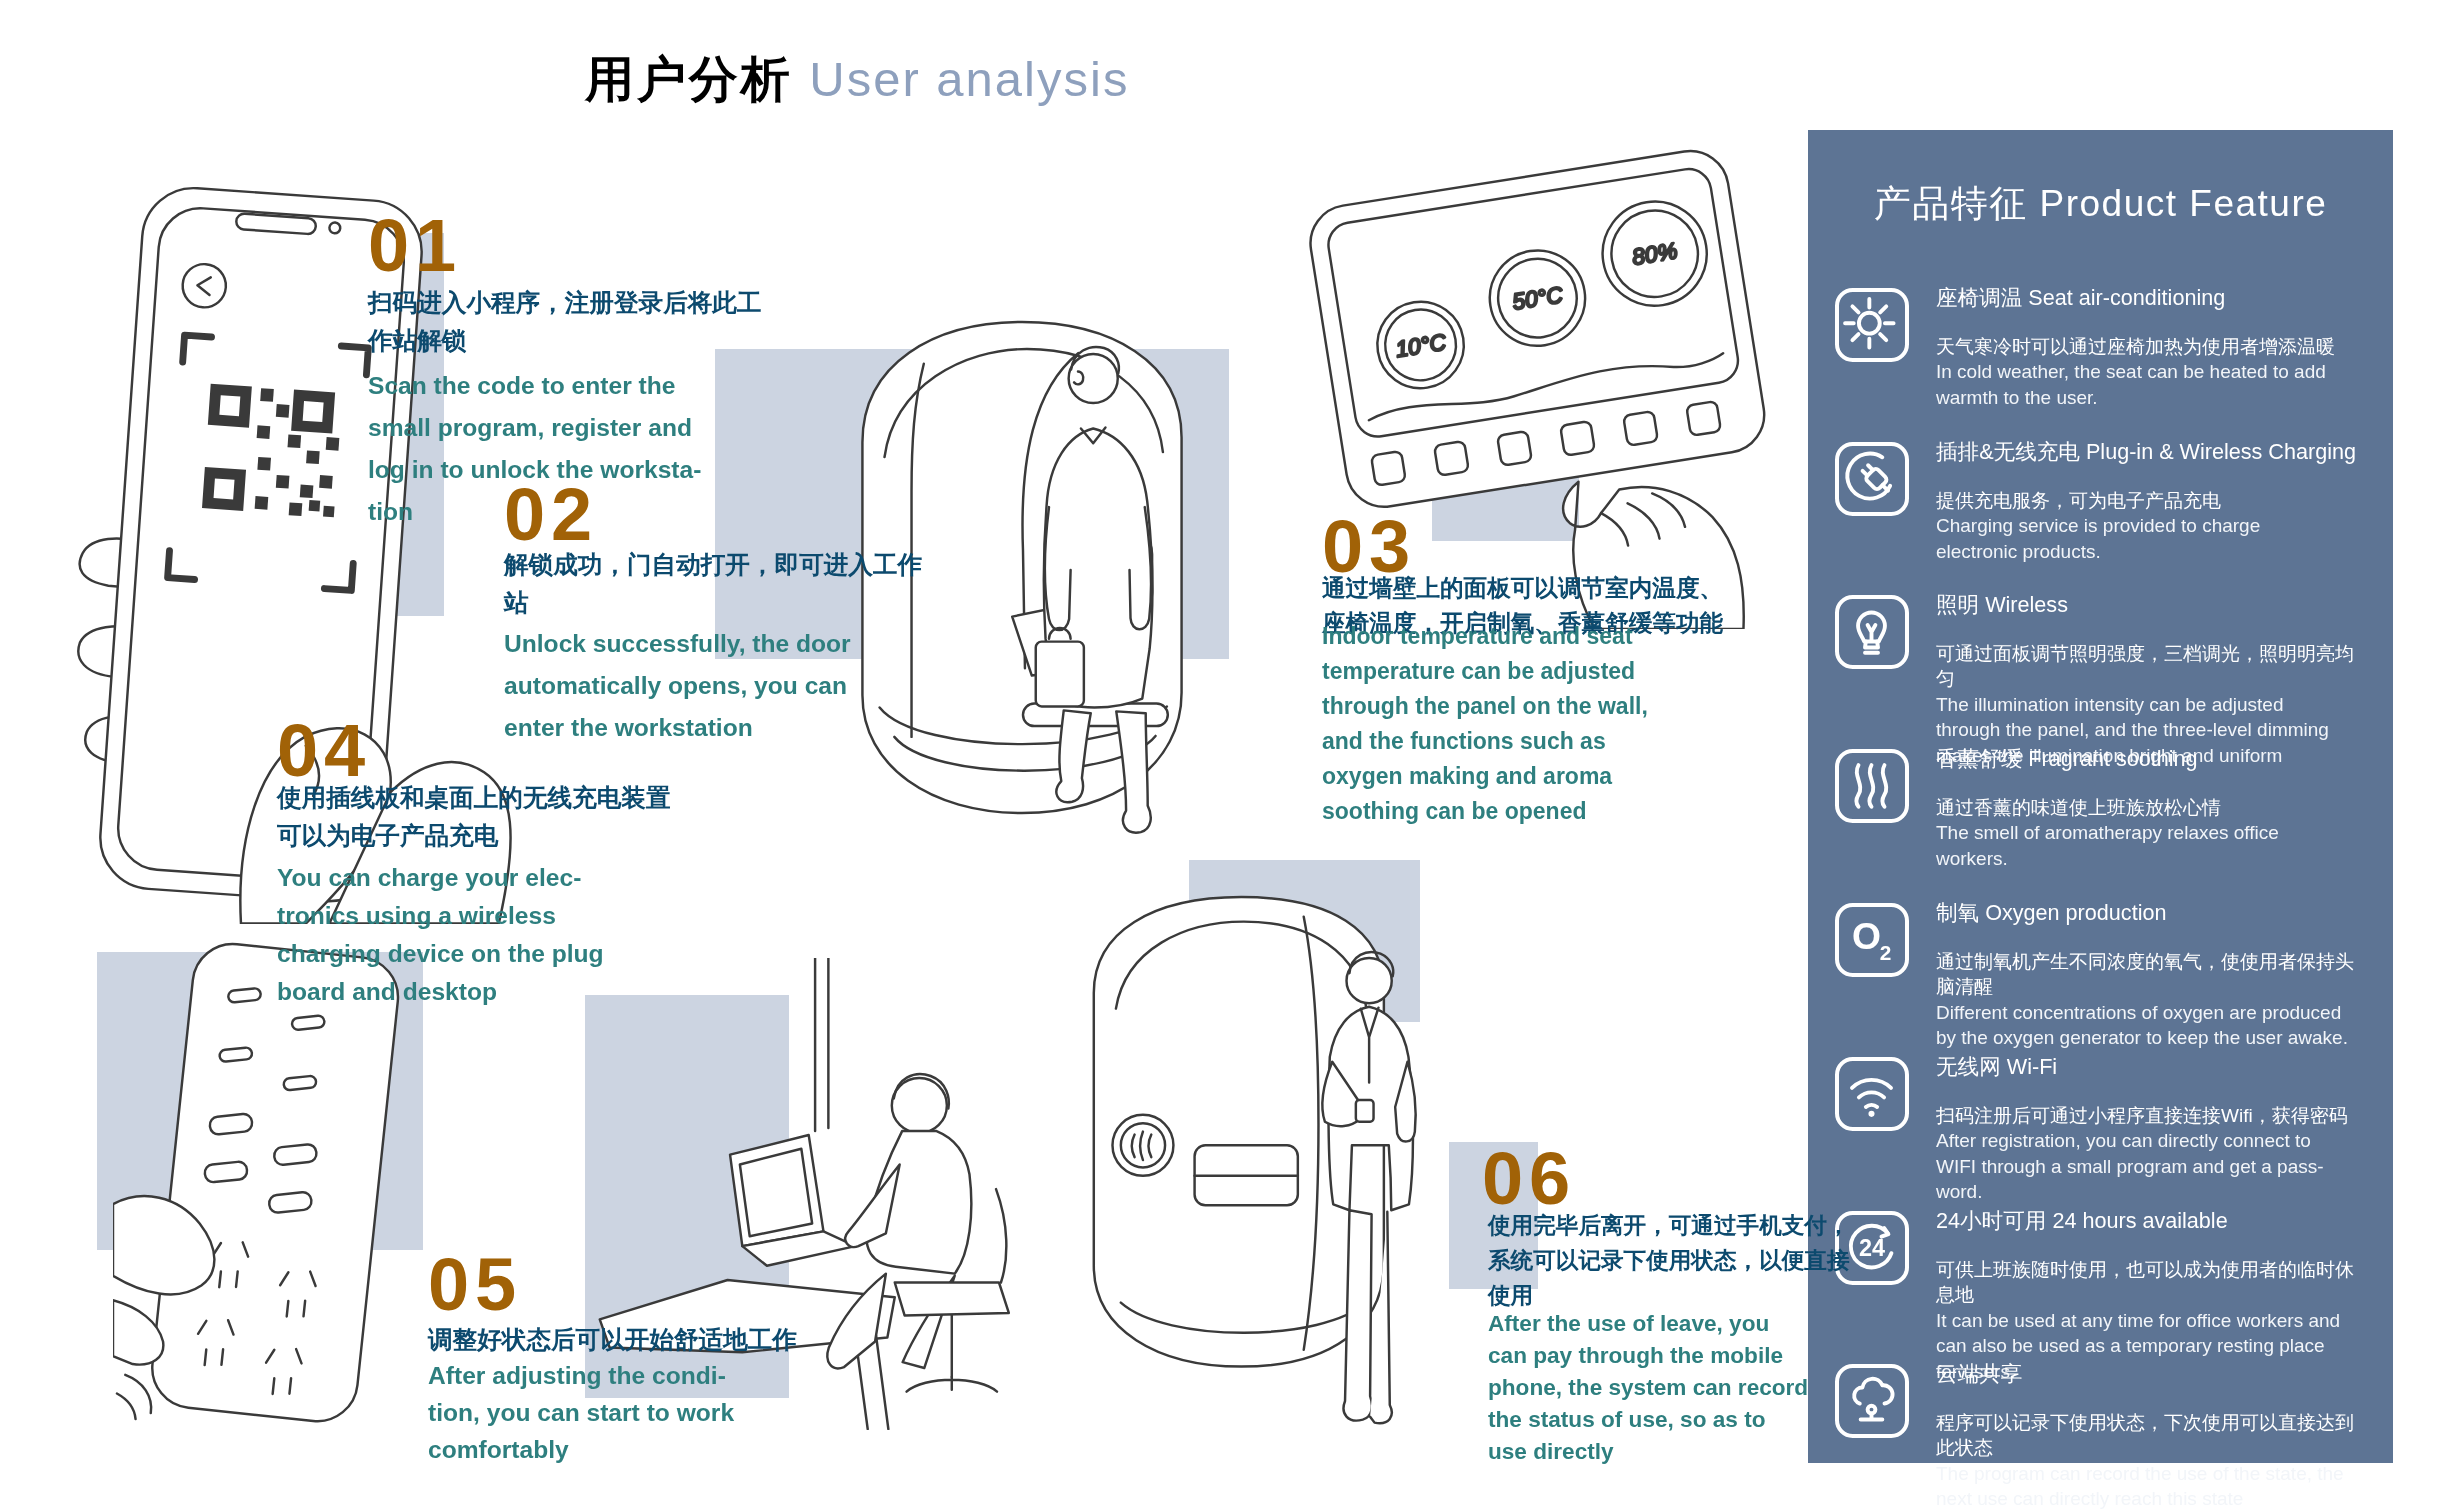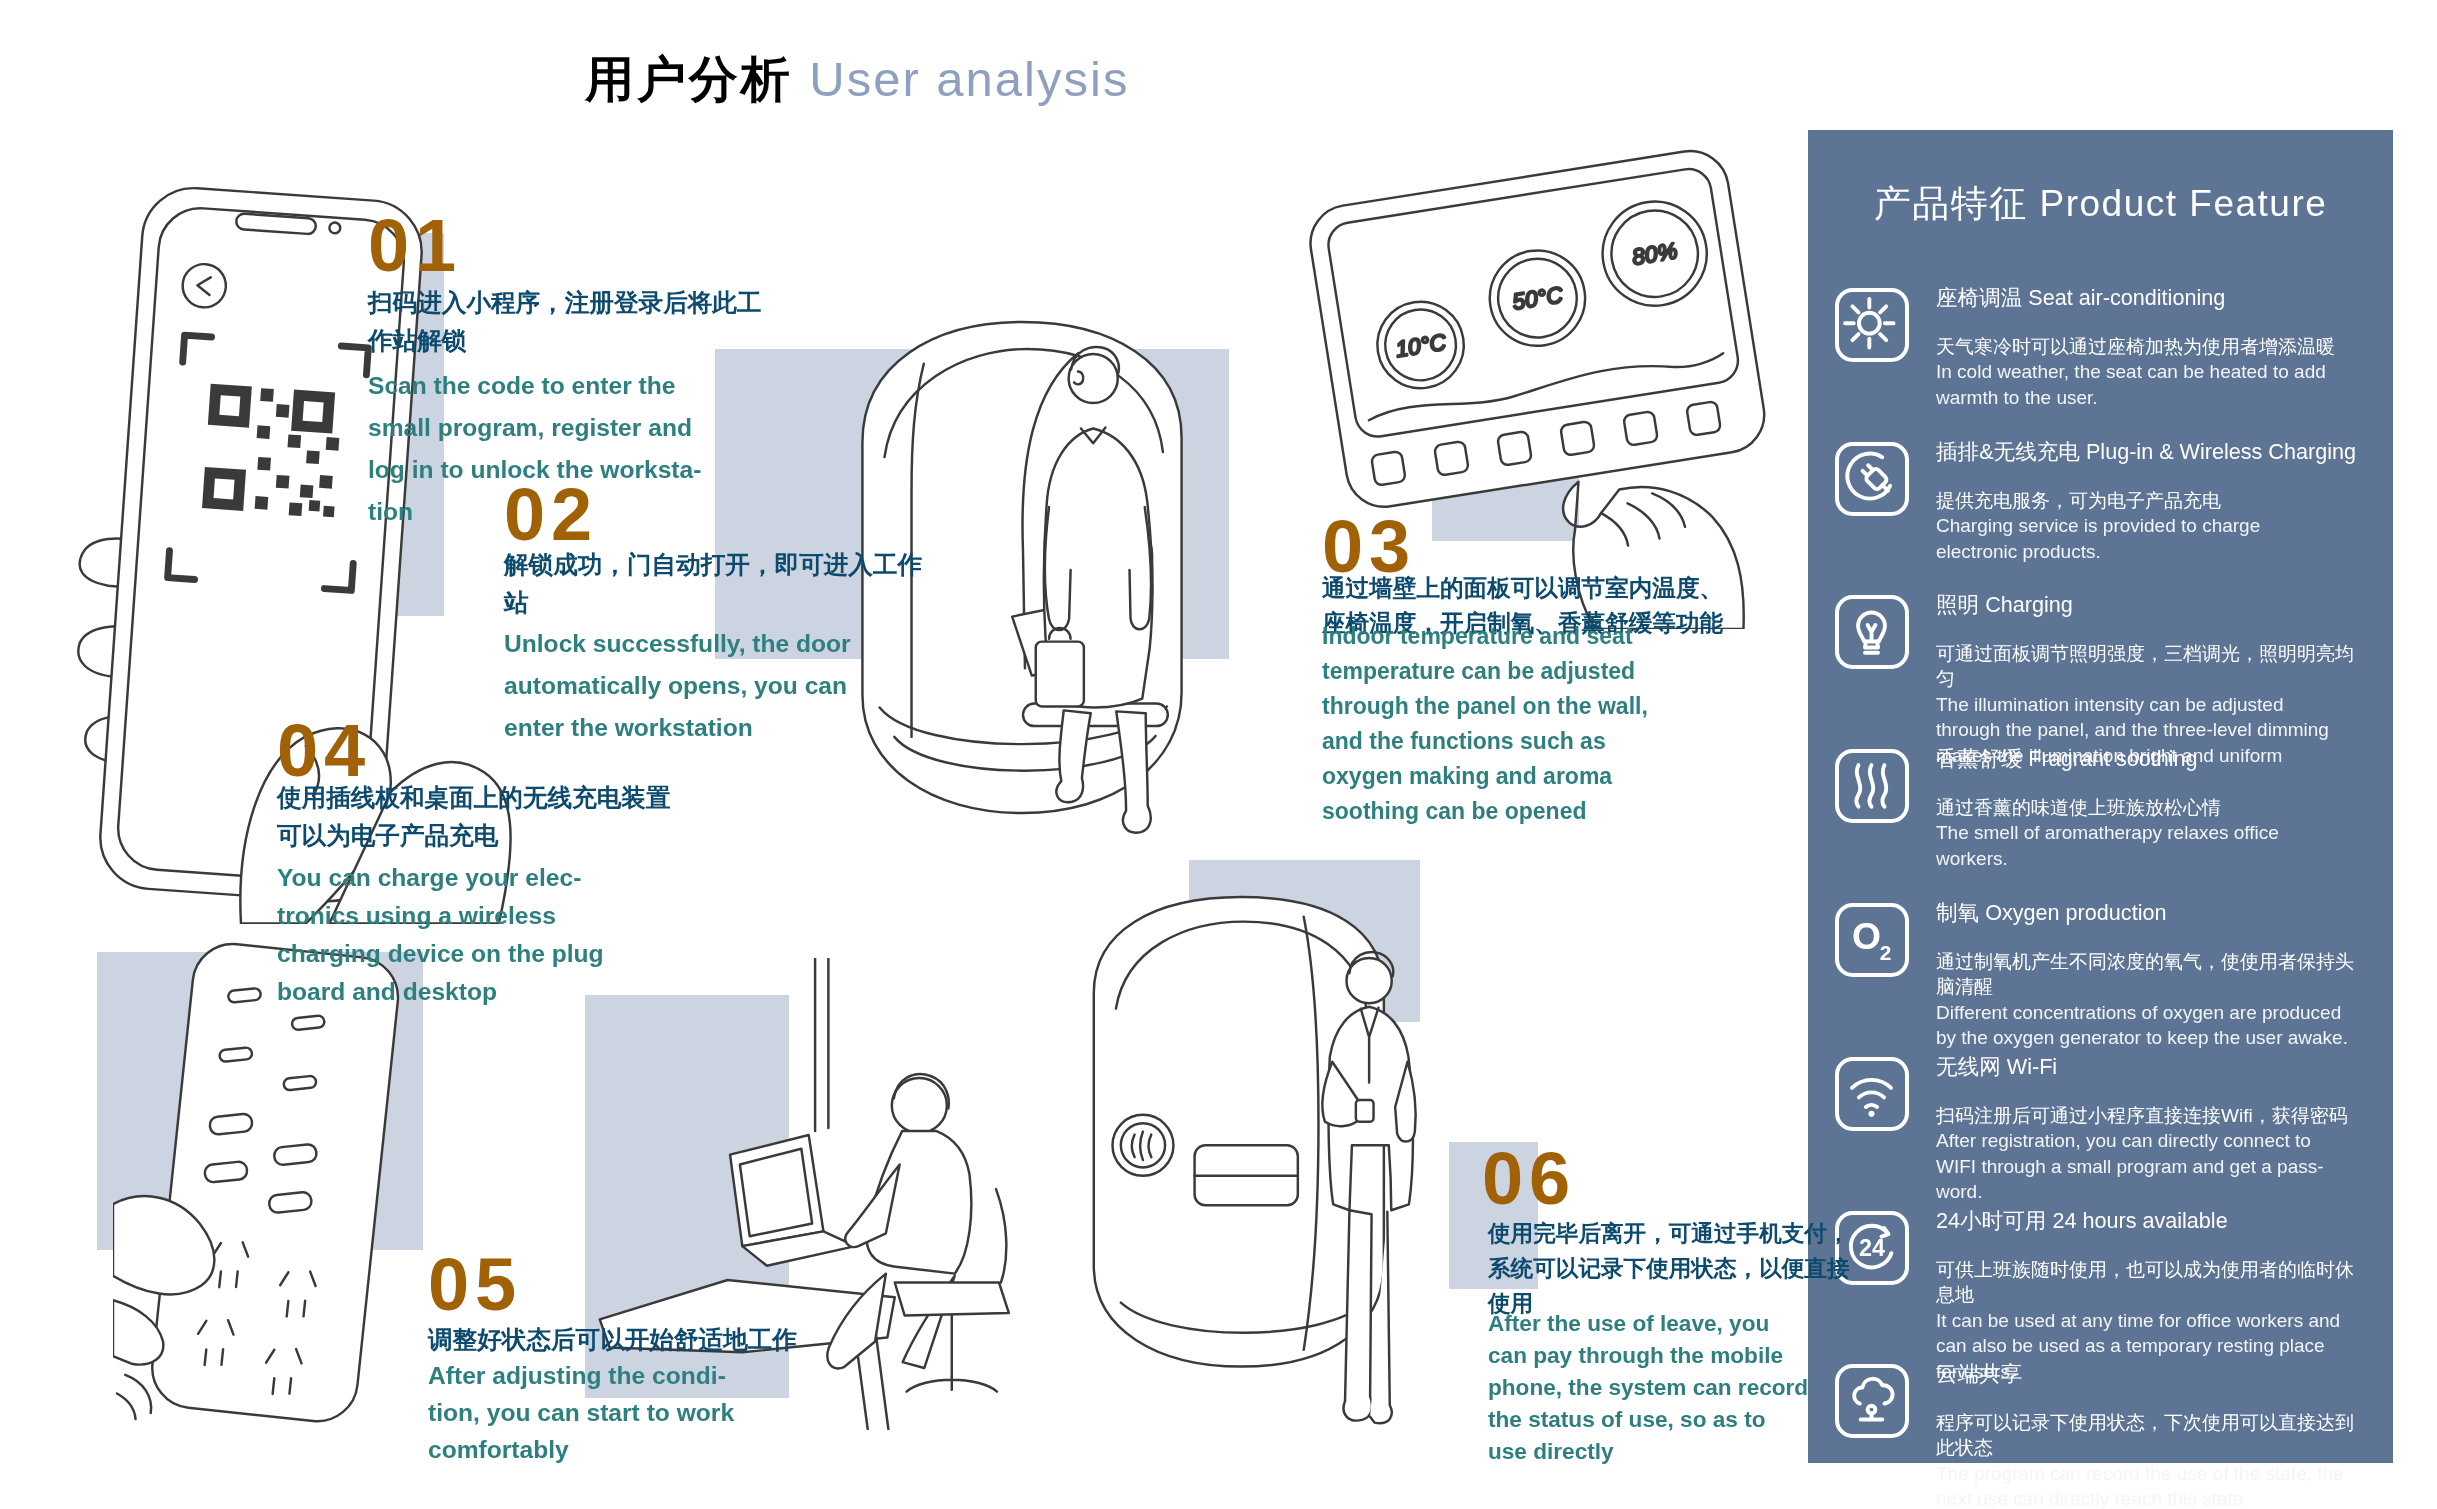--- a/index.html
+++ b/index.html
@@ -266,21 +266,21 @@
   <div class="s5">
     <div class="step-num" style="left:428px;top:1248px;">05</div>
     <div class="txt step-zh" style="left:428px;top:1321px;">调整好状态后可以开始舒适地工作</div>
     <div class="txt step-en" style="left:428px;top:1357px;">After adjusting the condi-
 tion, you can start to work
 comfortably</div>
   </div>
 
   <div class="s6">
     <div class="step-num" style="left:1482px;top:1142px;">06</div>
-    <div class="txt step-zh" style="left:1488px;top:1208px;margin-top:8px;">使用完毕后离开，可通过手机支付，
+    <div class="txt step-zh" style="left:1488px;top:1208px;">使用完毕后离开，可通过手机支付，
 系统可以记录下使用状态，以便直接
 使用</div>
     <div class="txt step-en" style="left:1488px;top:1308px;">After the use of leave, you
 can pay through the mobile
 phone, the system can record
 the status of use, so as to
 use directly</div>
   </div>
 
   <div class="sidebar">
@@ -327,21 +327,21 @@
       <div class="icbox">
         <svg viewBox="0 0 150 150">
             <g class="wicon">
               <path d="M44,62 a31,31 0 1 1 62,0 c0,16 -10,24 -14,36 l-34,0 c-4,-12 -14,-20 -14,-36 Z"></path>
               <path d="M62,98 l-2,14 h30 l-2,-14 M60,124 h30"></path>
               <path d="M66,60 l9,16 9,-16 M75,76 v20"></path>
             </g>
           </svg>
       </div>
       <div class="ftx">
-        <div class="tt">照明 Charging</div>
+        <div class="tt">照明 Wireless</div>
         <div class="zh2">可通过面板调节照明强度，三档调光，照明明亮均匀</div>
         <div class="en2">The illumination intensity can be adjusted
 through the panel, and the three-level dimming
 makes the illumination bright and uniform</div>
       </div>
     </div>
 
     <div class="feat" style="top:615px;">
       <div class="icbox">
         <svg viewBox="0 0 150 150">

